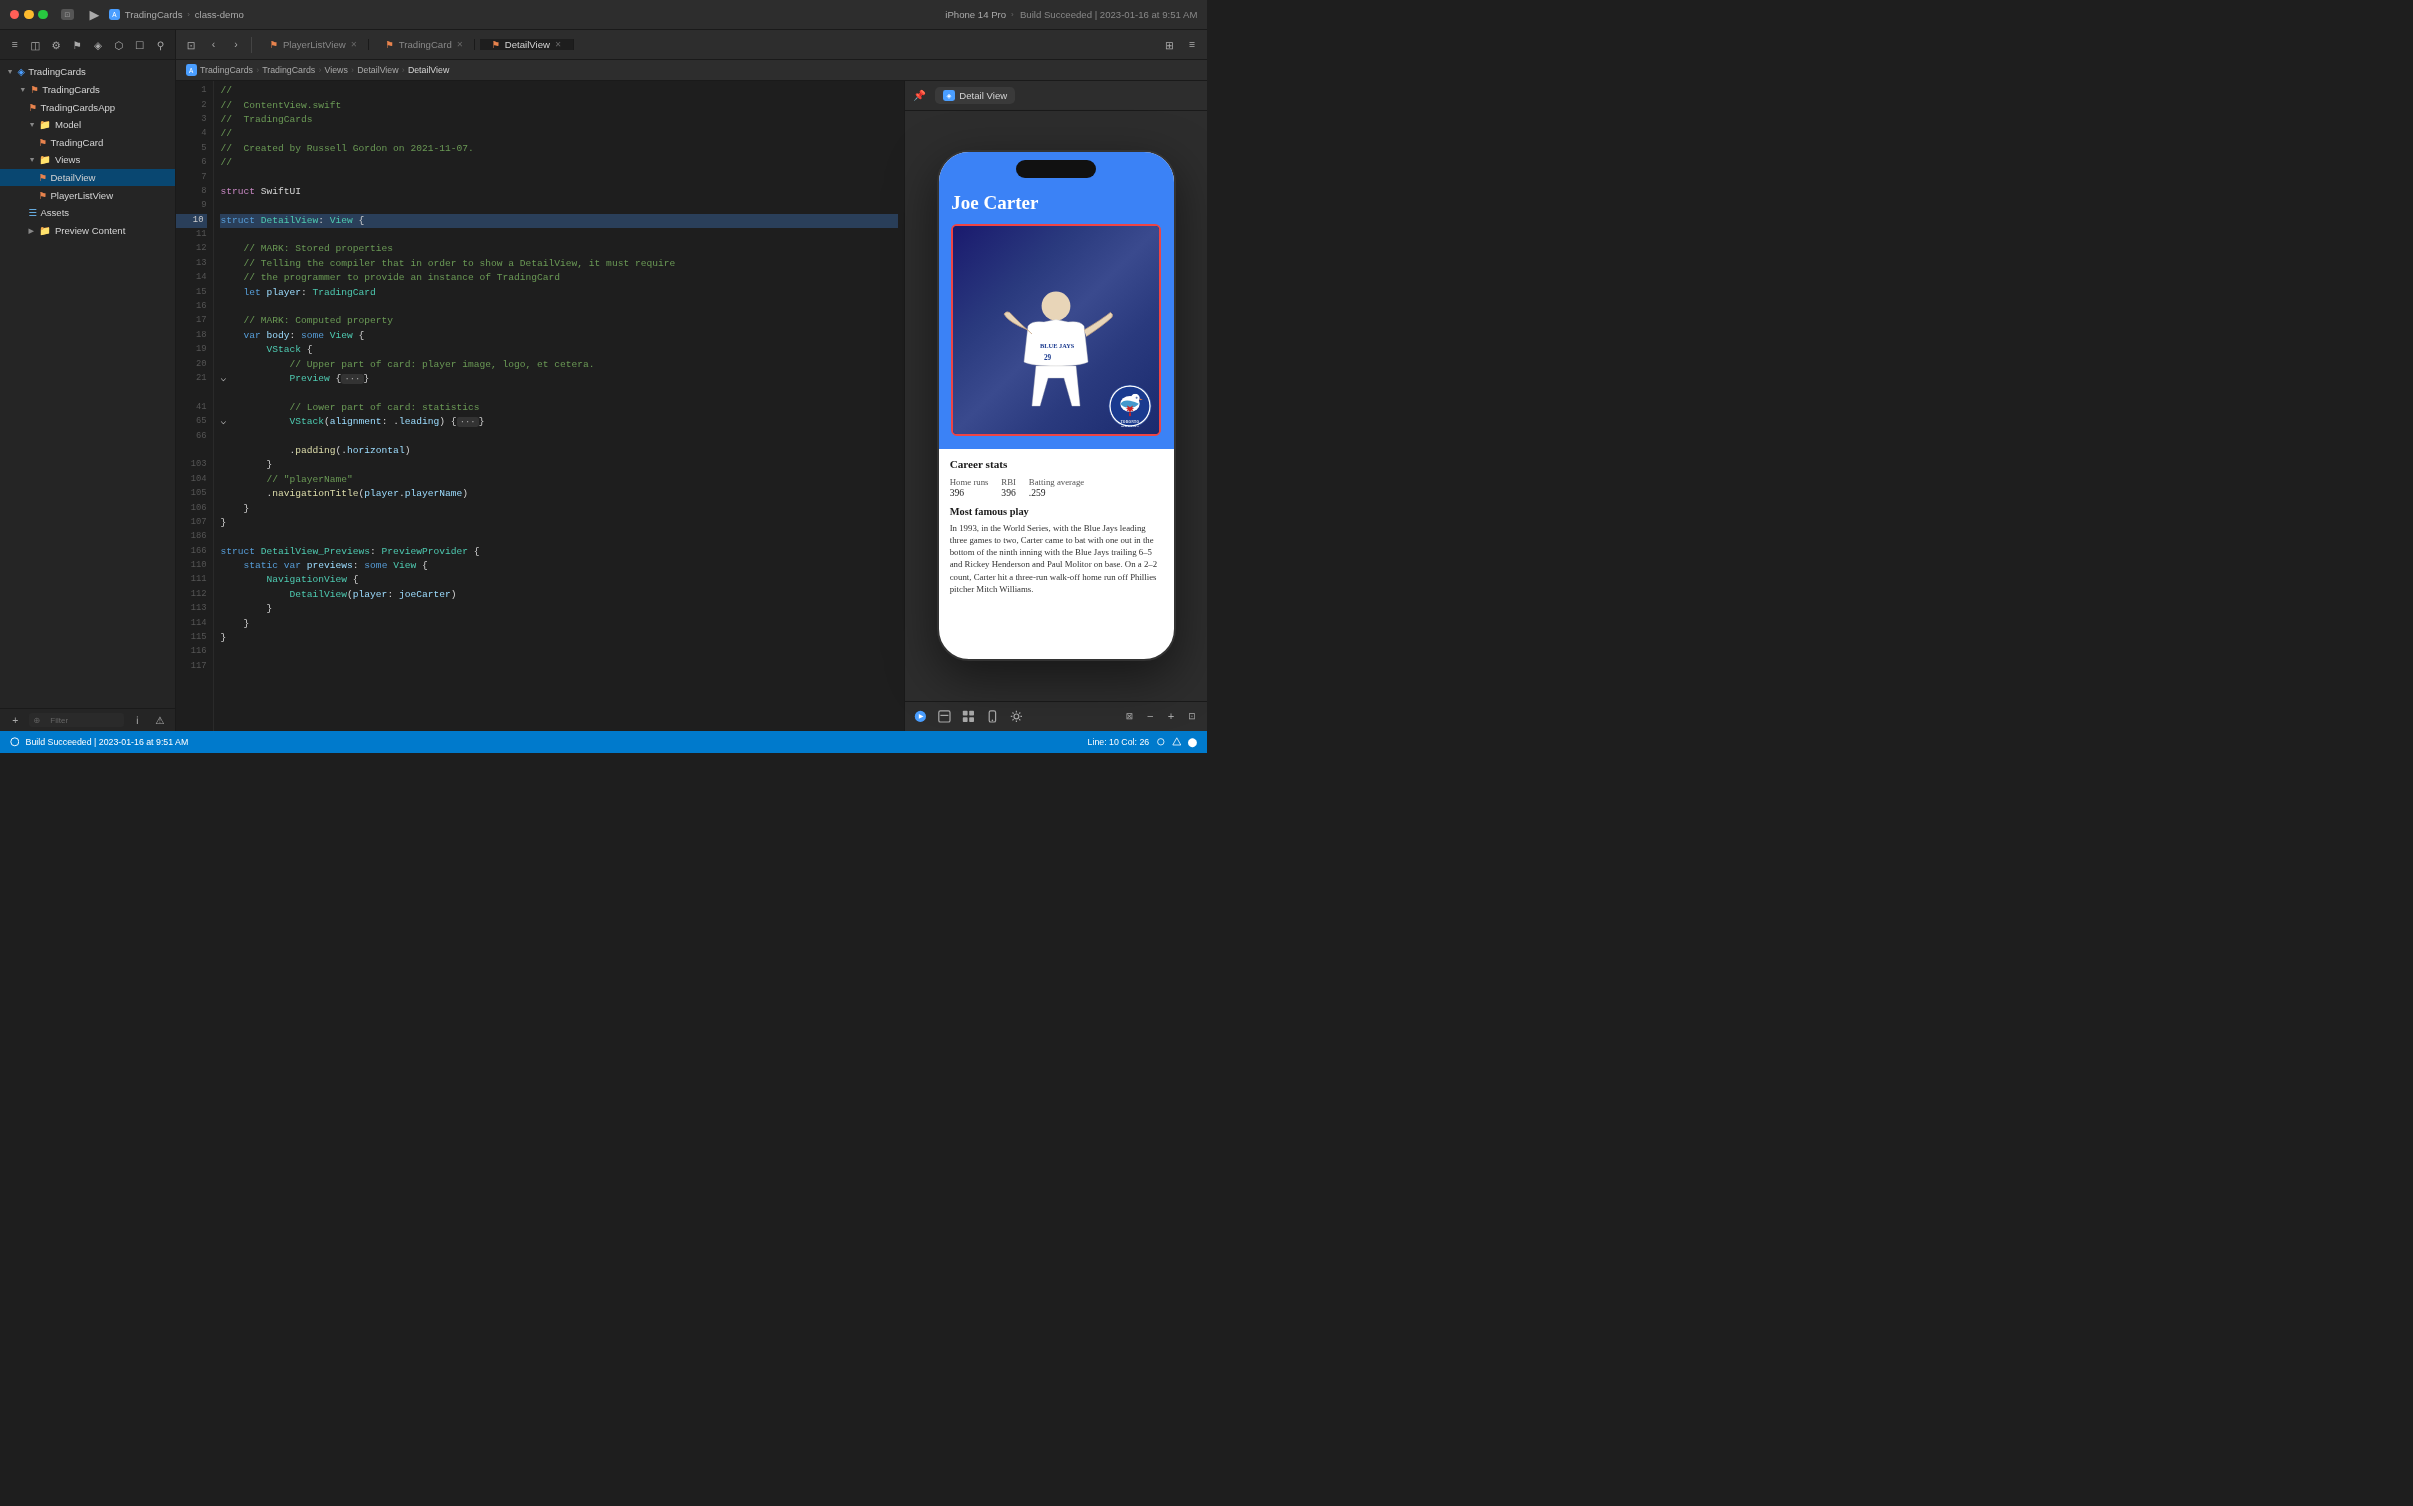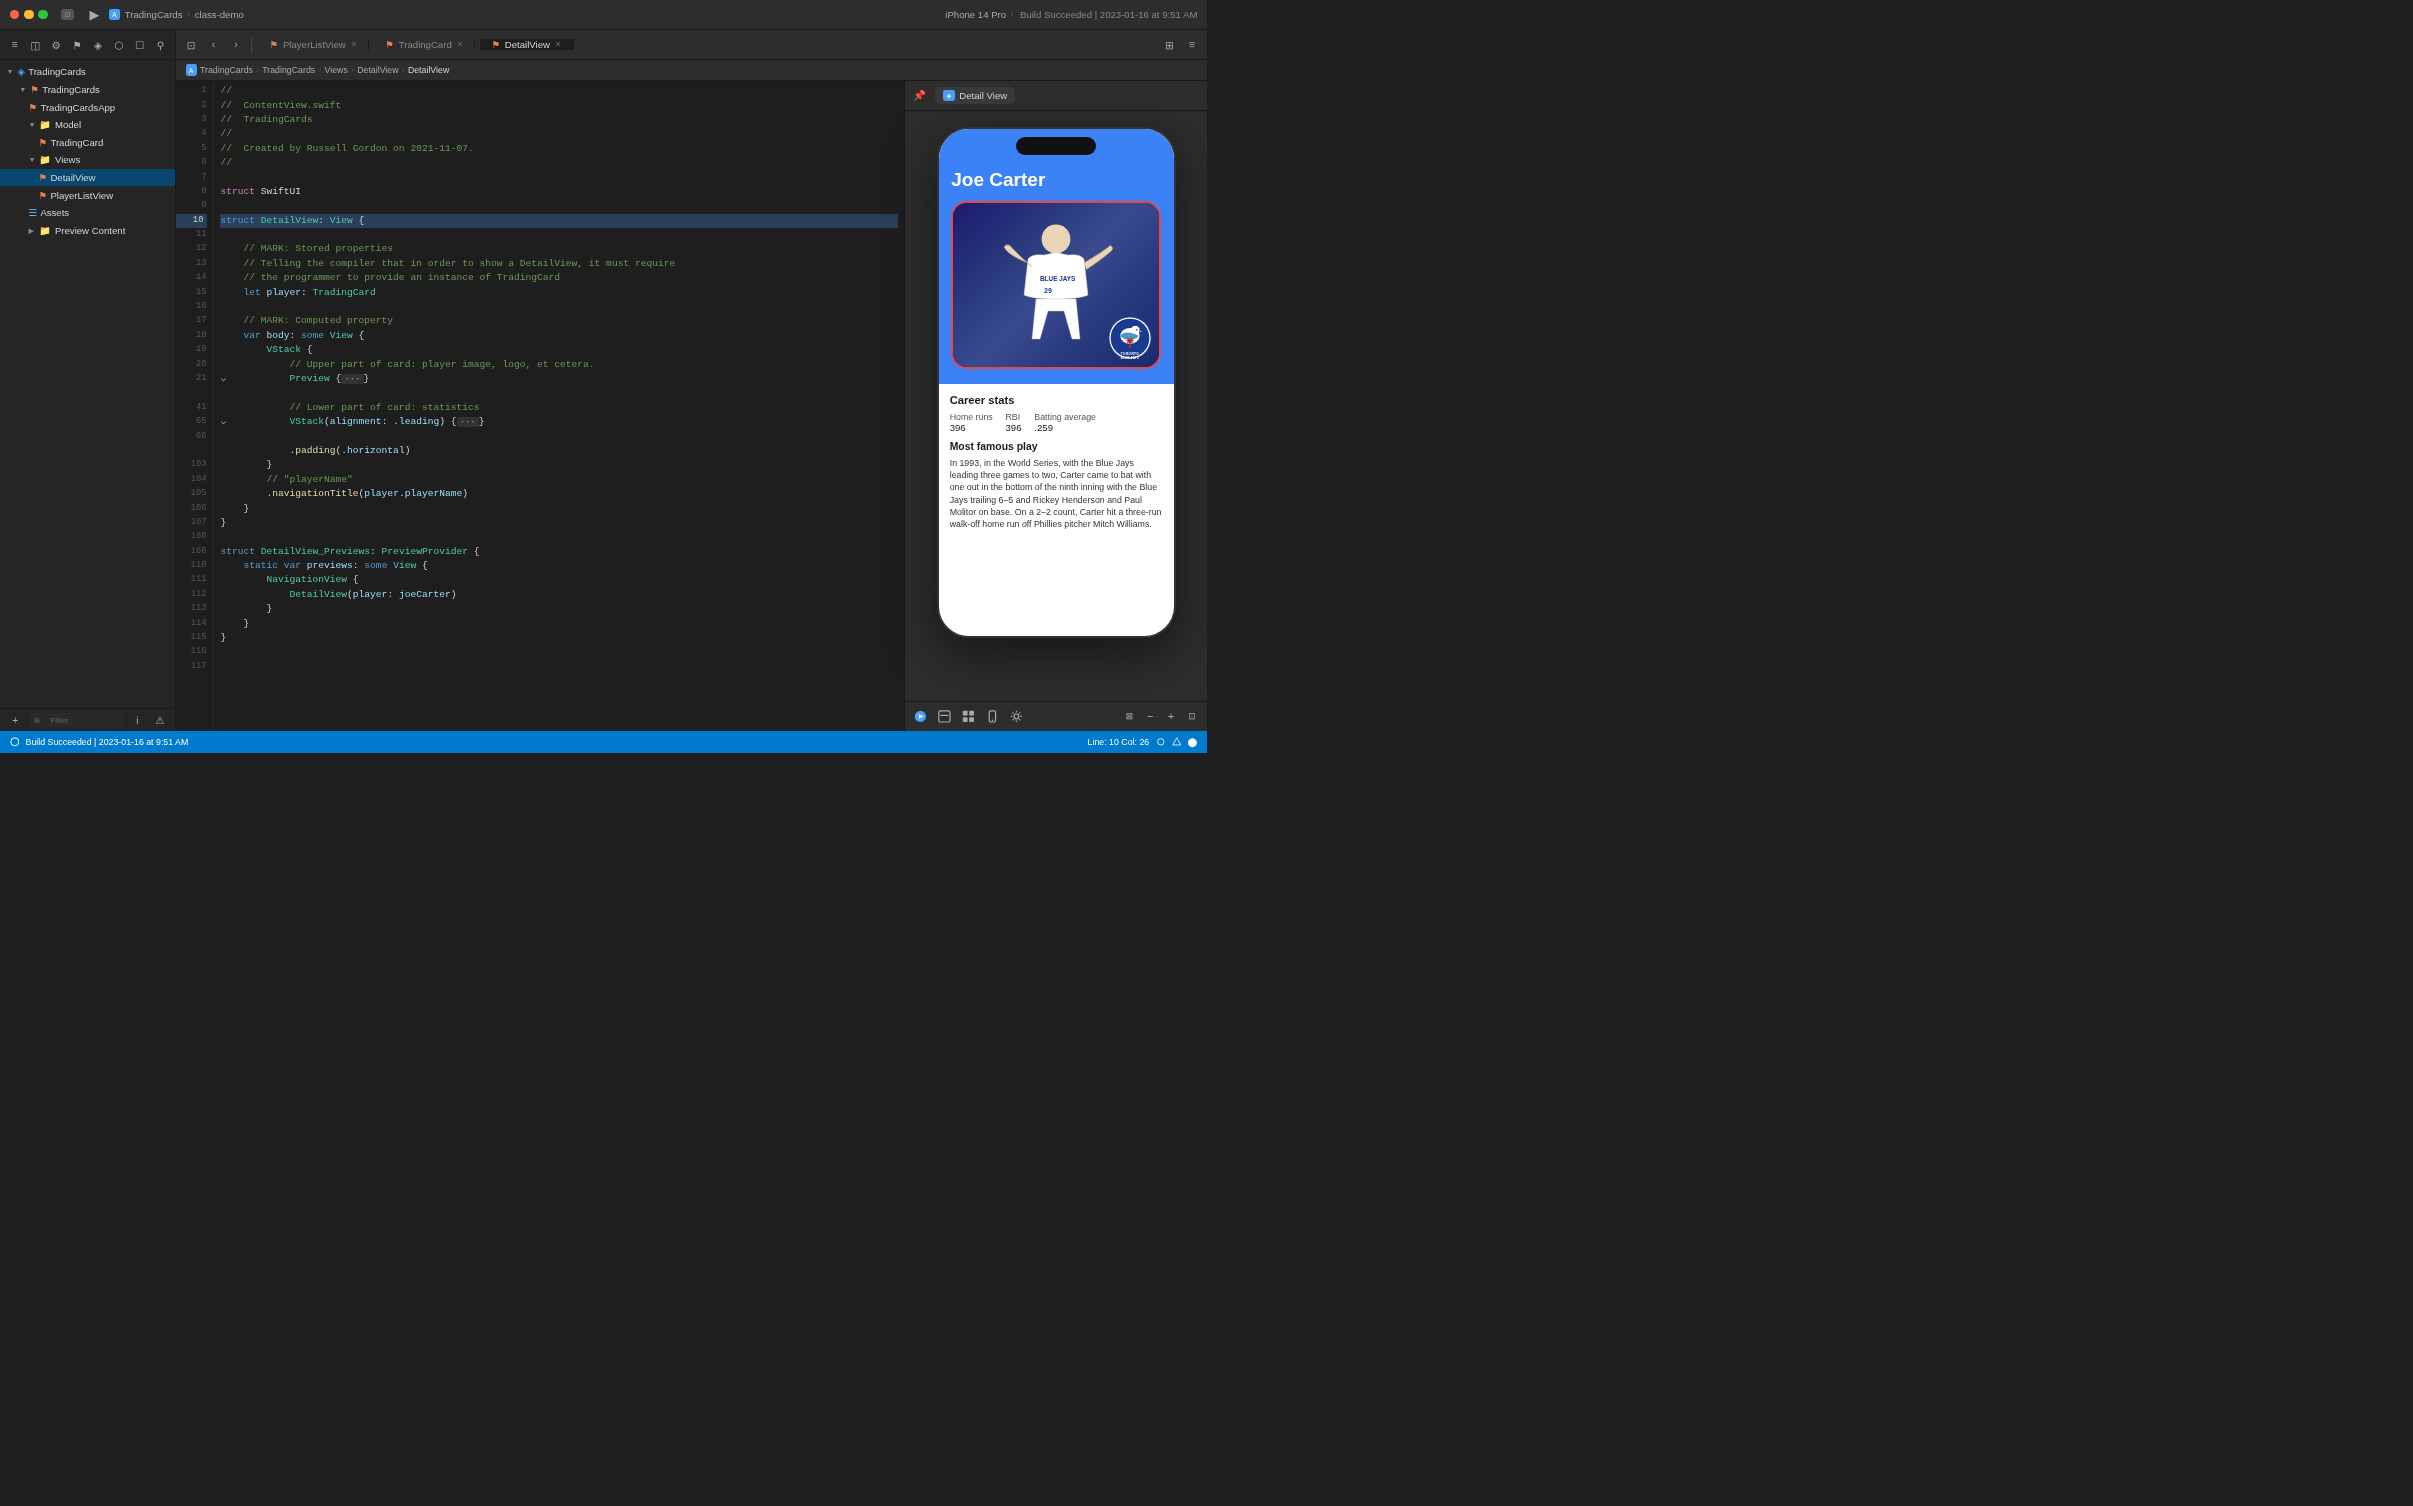--- a/index.html
+++ b/index.html
@@ -262,23 +262,24 @@
       border-radius: 2.4px;
       display: inline-flex;
       align-items: center;
       justify-content: center;
       font-size: 6.4px;
       color: white;
     }
     .preview-content {
       flex: 1;
       display: flex;
-      align-items: flex-start;
+      align-items: center;
       justify-content: center;
       padding: 16px;
+      font-family: Liberation Serif, serif;
     }
 
     
     .phone-mockup {
       width: 239px;
       height: 511px;
       background: white;
       border-radius: 32px;
       border: 2.4px solid #333;
       overflow: hidden;
@@ -309,24 +310,24 @@
       position: relative;
     }
     .player-name {
       font-size: 19px;
       font-weight: bold;
       color: white;
       margin-bottom: 9.6px;
     }
     .card-image-container {
       border: 2.4px solid #ef4444;
-      border-radius: 16px;
+      border-radius: 6px;
       overflow: hidden;
       background: #1a1a5e;
-      height: 168px;
+      height: 212px;
       position: relative;
     }
     .player-image {
       width: 100%;
       height: 100%;
       background: linear-gradient(135deg, #1a1a6e 0%, #2a3a7e 30%, #3a4a8e 50%, #2a3a7e 70%, #1a2a6e 100%);
       position: relative;
       overflow: hidden;
     }
     .player-silhouette {

